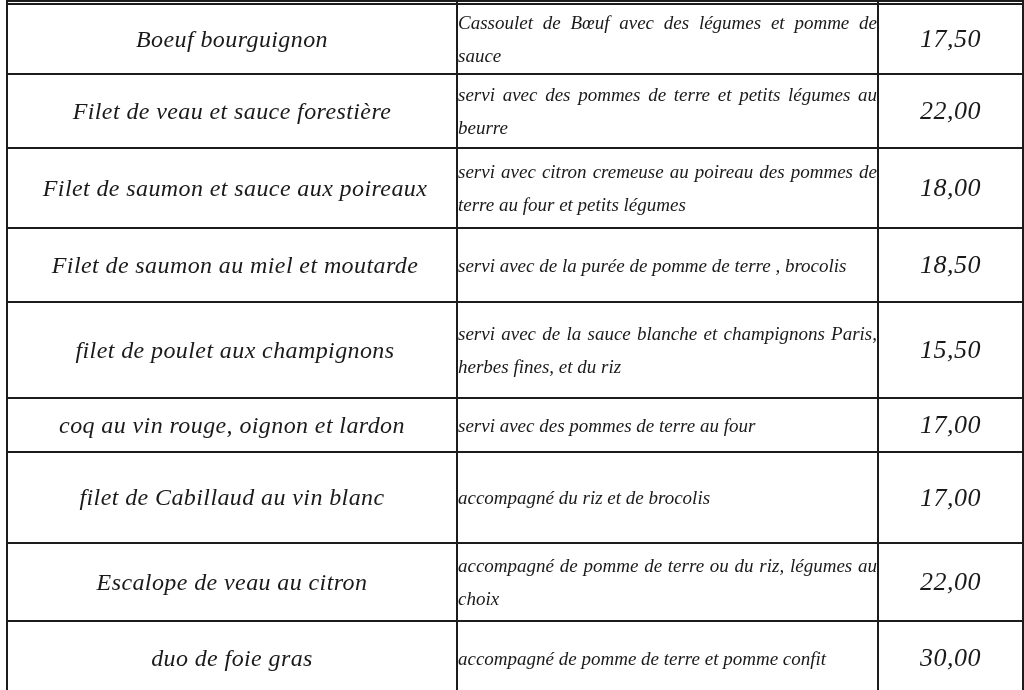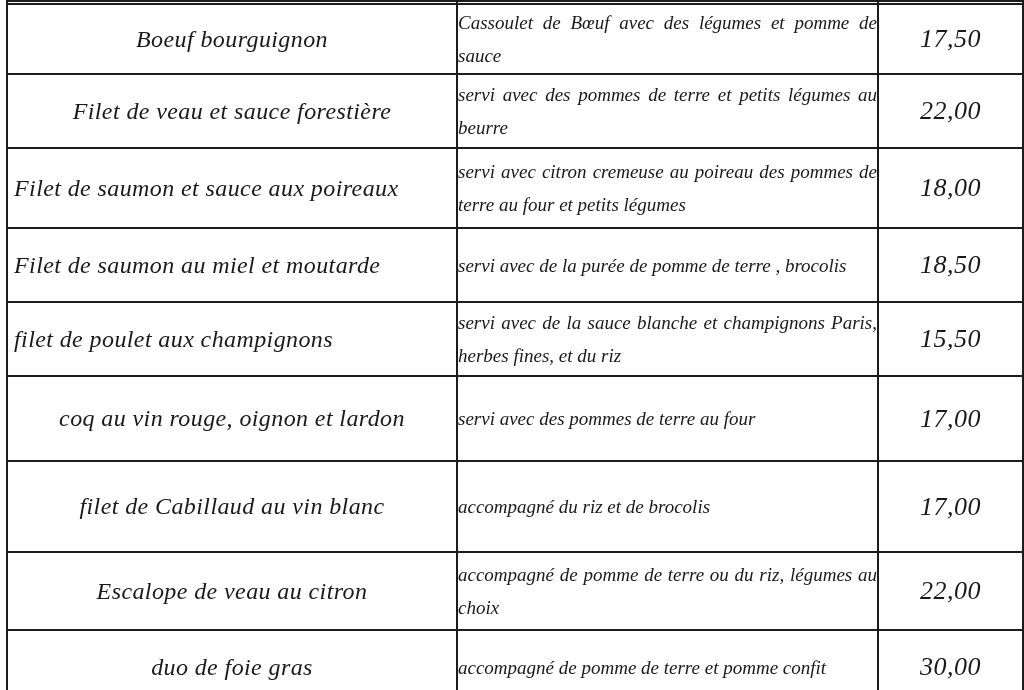--- a/index.html
+++ b/index.html
@@ -46,21 +46,21 @@
     border-right: 2px solid #9a9a9a;
   }
   td.name-cell {
     font-size: 24px;
     font-style: italic;
     text-align: center;
     letter-spacing: 0.4px;
     padding: 0 4px;
   }
   td.name-cell.name-left {
-    text-align: left;
+    text-align: center;
     padding-left: 6px;
   }
   td.desc-cell {
     font-size: 19px;
     font-style: italic;
     text-align: justify;
     line-height: 33px;
     padding: 0 2px 0 4px;
   }
   td.price-cell {
@@ -104,27 +104,27 @@
         <td class="desc-cell">servi avec citron cremeuse au poireau des pommes de terre au four et petits légumes</td>
         <td class="price-cell">18,00</td>
       </tr>
 
       <tr style="height:74px">
         <td class="name-cell name-left">Filet de saumon au miel et moutarde</td>
         <td class="desc-cell">servi avec de la purée de pomme de terre , brocolis</td>
         <td class="price-cell">18,50</td>
       </tr>
 
-      <tr style="height:74px">
+      <tr style="height:96px">
         <td class="name-cell name-left">filet de poulet aux champignons</td>
         <td class="desc-cell">servi avec de la sauce blanche et champignons Paris, herbes fines, et du riz</td>
         <td class="price-cell">15,50</td>
       </tr>
 
-      <tr style="height:85px">
+      <tr style="height:54px">
         <td class="name-cell">coq au vin rouge, oignon et lardon</td>
         <td class="desc-cell">servi avec des pommes de terre au four</td>
         <td class="price-cell">17,00</td>
       </tr>
 
       <tr style="height:91px">
         <td class="name-cell">filet de Cabillaud au vin blanc</td>
         <td class="desc-cell">accompagné du riz et de brocolis</td>
         <td class="price-cell">17,00</td>
       </tr>

